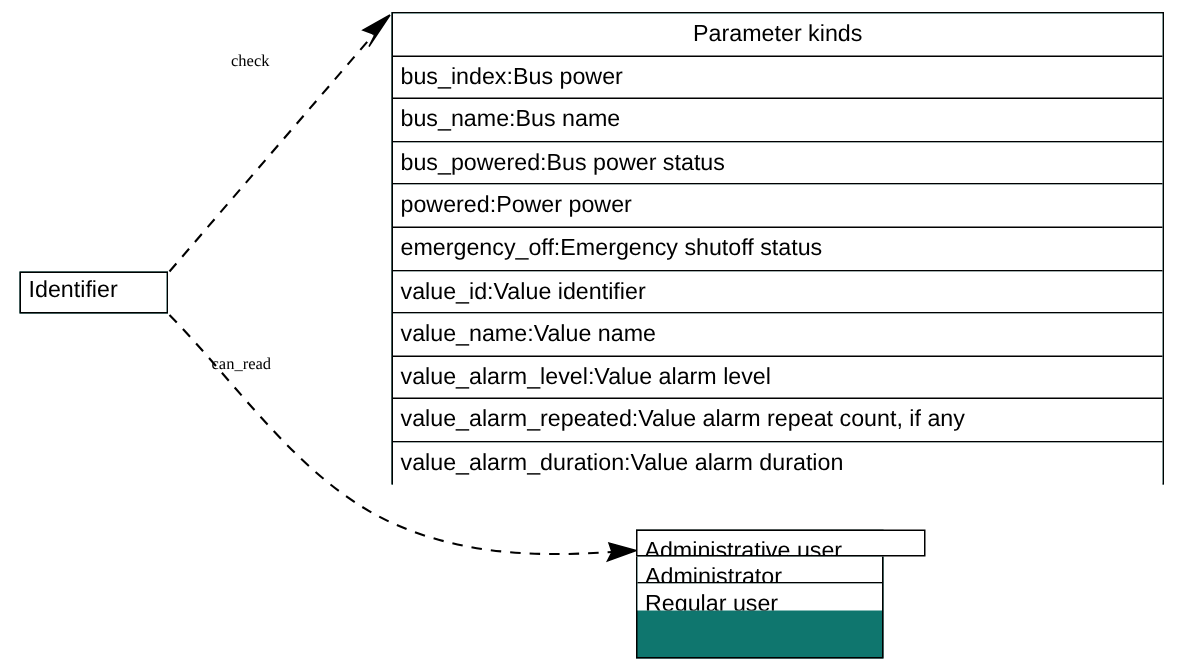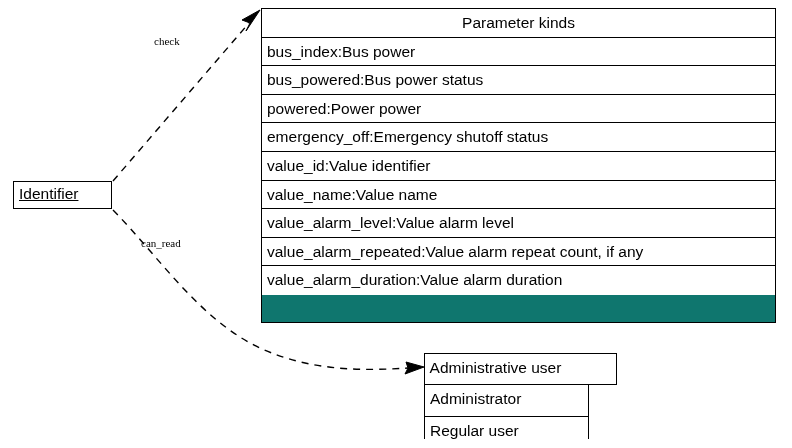--- a/index.html
+++ b/index.html
@@ -75,40 +75,39 @@
   #node-identifier {
     left: 13px;
     top: 181px;
     width: 99px;
     height: 28px;
   }
   #node-identifier .cell {
     height: 100%;
     border-bottom: none;
     line-height: 24px;
-    text-decoration: underline;
   }
 
   
   #node-parameter-kinds {
     left: 261px;
     top: 8px;
     width: 515px;
     height: 315px;
   }
   #node-parameter-kinds .cell { height: 28.6px; line-height: 27px; }
 
   
   #node-admin-user {
     left: 424px;
     top: 353px;
     width: 165px;
     height: 86px;
   }
-  #node-admin-user .cell { height: 32px; line-height: 27px; }
+  #node-admin-user .cell { height: 18px; line-height: 27px; }
   
   #node-admin-user .cell.wide {
     position: relative;
     width: 193px;
     border: 1.4px solid #000000;
     margin: -1.4px 0 0 -1.4px;
     z-index: 2;
   }
 </style>
 </head>
@@ -129,20 +128,21 @@
 
   <div class="edge-label" id="label-can-read">can_read</div>
 
   <div class="node" id="node-identifier">
     <div class="cell">Identifier</div>
   </div>
 
   <div class="node" id="node-parameter-kinds">
     <div class="cell center">Parameter kinds</div>
     <div class="cell">bus_index:Bus power</div>
+    <div class="cell">bus_name:Bus name</div>
     <div class="cell">bus_powered:Bus power status</div>
     <div class="cell">powered:Power power</div>
     <div class="cell">emergency_off:Emergency shutoff status</div>
     <div class="cell">value_id:Value identifier</div>
     <div class="cell">value_name:Value name</div>
     <div class="cell">value_alarm_level:Value alarm level</div>
     <div class="cell">value_alarm_repeated:Value alarm repeat count, if any</div>
     <div class="cell">value_alarm_duration:Value alarm duration</div>
   </div>
 

